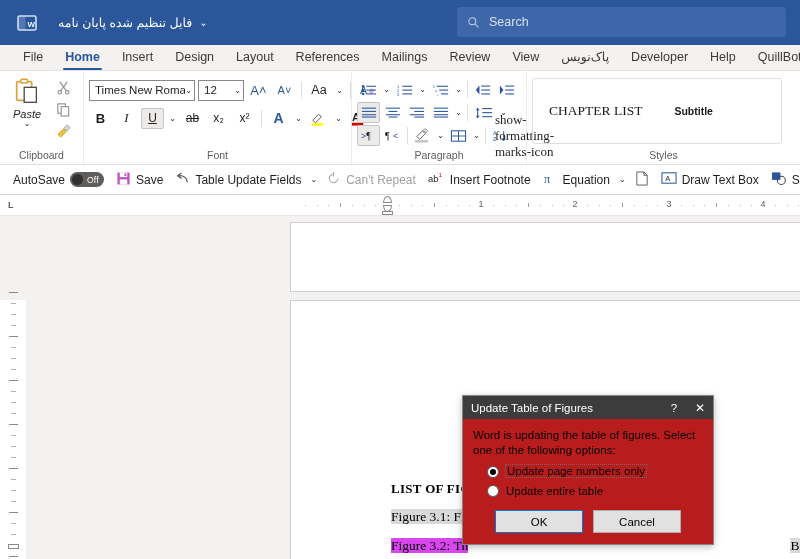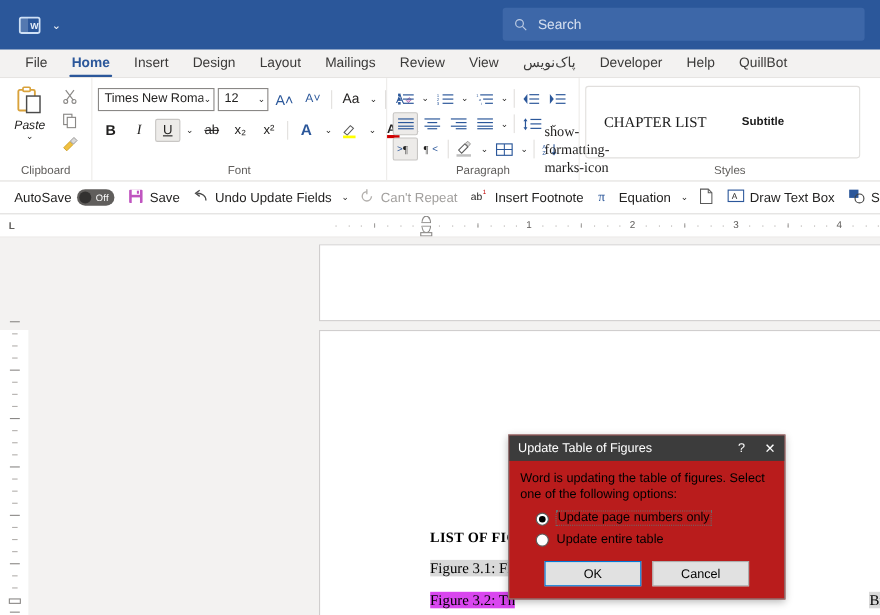--- a/index.html
+++ b/index.html
@@ -207,39 +207,41 @@
 <body>
 
 <div class="titlebar">
   <div class="word-logo">
     <svg width="24" height="24" viewBox="0 0 24 24">
       <rect x="3" y="5" width="18" height="14" rx="1.5" fill="none" stroke="#cfe0f5" stroke-width="1.6"></rect>
       <rect x="3" y="5" width="7.5" height="14" fill="#cfe0f5" opacity="0.25"></rect>
       <text x="12.5" y="15.6" font-family="Liberation Sans, sans-serif" font-size="8" font-weight="bold" fill="#e8f0fb">W</text>
     </svg>
   </div>
+  <div class="doc-title">فایل تنظیم شده پایان نامه</div>
   <div class="title-chevron">⌄</div>
 
   <div class="searchbox">
     <span class="sicon">
       <svg width="13" height="13" viewBox="0 0 16 16">
         <circle cx="6.5" cy="6.5" r="4.3" fill="none" stroke="#d6e0f0" stroke-width="1.3"></circle>
         <line x1="9.8" y1="9.8" x2="14" y2="14" stroke="#d6e0f0" stroke-width="1.3"></line>
       </svg>
     </span>
     <span class="splaceholder">Search</span>
   </div>
 </div>
 
 <div class="tabs">
   <div class="tab">File</div>
   <div class="tab active">Home</div>
   <div class="tab">Insert</div>
   <div class="tab">Design</div>
   <div class="tab">Layout</div>
+  <div class="tab">References</div>
   <div class="tab">Mailings</div>
   <div class="tab">Review</div>
   <div class="tab">View</div>
   <div class="tab rtl">پاک‌نویس</div>
   <div class="tab">Developer</div>
   <div class="tab">Help</div>
   <div class="tab">QuillBot</div>
 
 </div>
 
@@ -519,21 +521,21 @@
     <span>Save</span>
   </div>
 
   <div class="qat-item">
     <span>
       <svg width="15" height="15" viewBox="0 0 16 16">
         <path d="M13 12 C13 7 9 5 4.5 5" fill="none" stroke="#4a4a4a" stroke-width="1.3"></path>
         <path d="M7 2 L3 5 L7 8" fill="none" stroke="#4a4a4a" stroke-width="1.3"></path>
       </svg>
     </span>
-    <span>Undo Update Fields</span>
+    <span>Table Update Fields</span>
   </div>
   <span class="qchev">⌄</span>
 
   <div class="qat-item disabled">
     <span>
       <svg width="15" height="15" viewBox="0 0 16 16">
         <path d="M12.5 8 A4.5 4.5 0 1 1 8 3.5" fill="none" stroke="#b3b0ad" stroke-width="1.3"></path>
         <path d="M8 1 L8 6" stroke="#b3b0ad" stroke-width="1.3"></path>
       </svg>
     </span>

